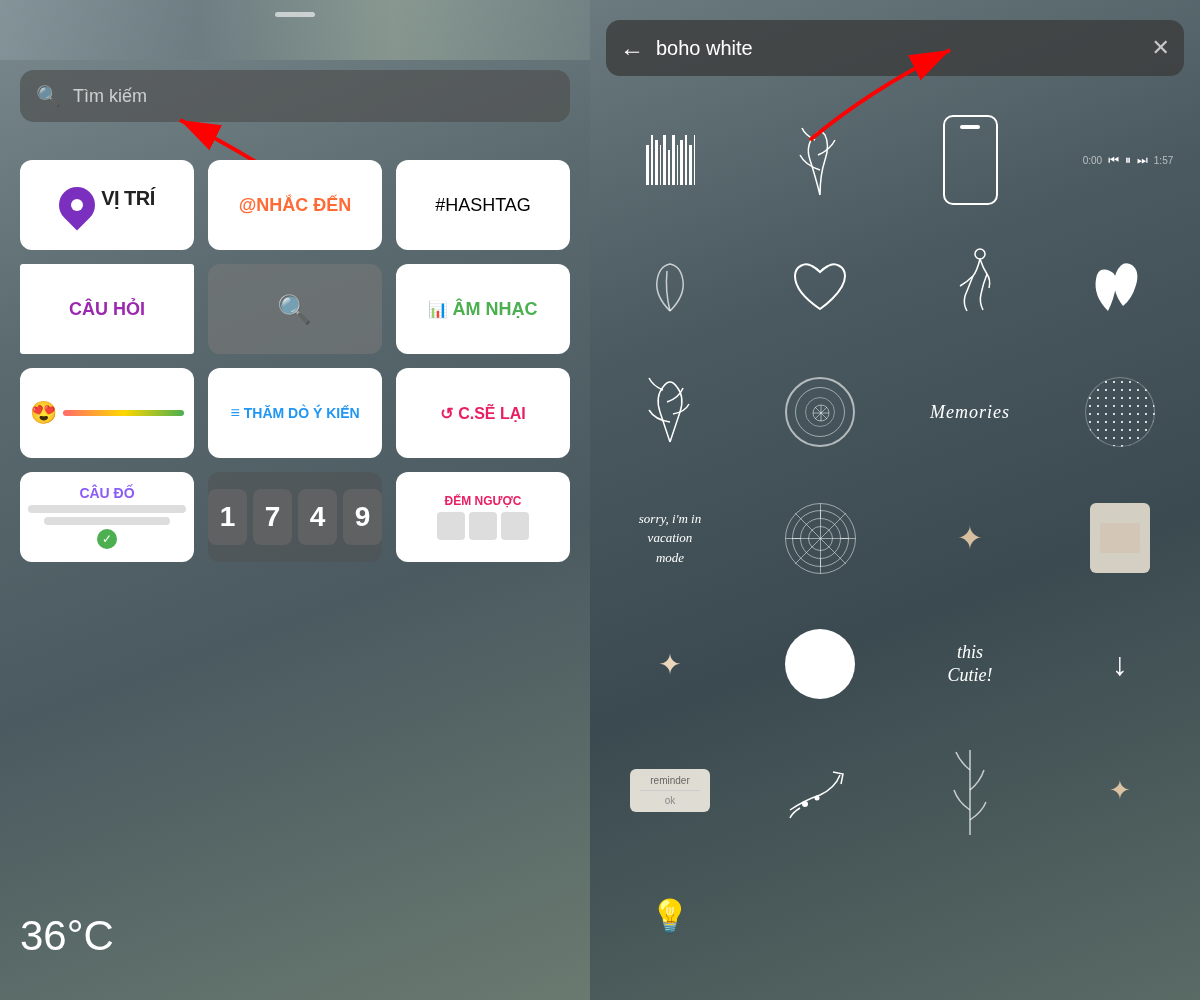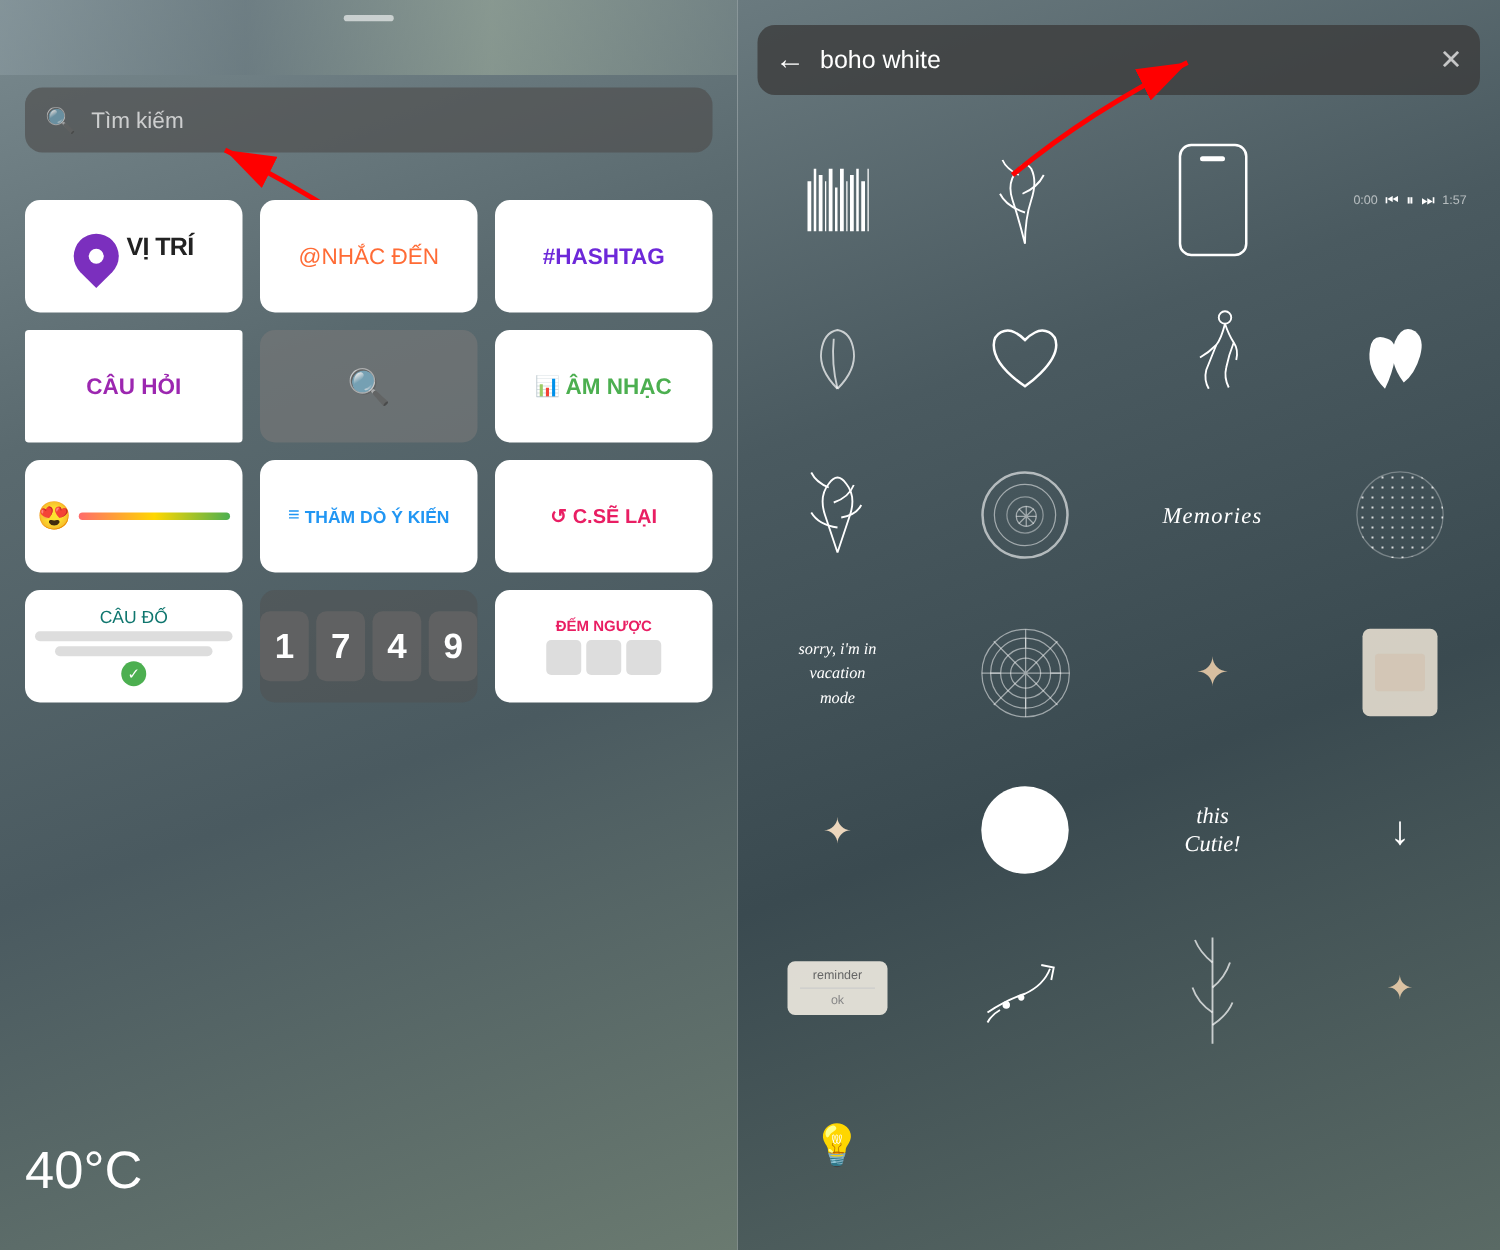--- a/index.html
+++ b/index.html
@@ -117,33 +117,33 @@
       font-size: 20px;
       color: #222;
       letter-spacing: -0.5px;
     }
 
     .sticker-mention {
       background: white;
       border-radius: 12px;
     }
     .mention-text {
+      font-weight: 700;
+      font-size: 18px;
+      color: #FF6B35;
+    }
+
+    .sticker-hashtag {
+      background: white;
+      border-radius: 12px;
+    }
+    .hashtag-text {
       font-weight: 400;
       font-size: 18px;
-      color: #FF6B35;
-    }
-
-    .sticker-hashtag {
-      background: white;
-      border-radius: 12px;
-    }
-    .hashtag-text {
-      font-weight: 700;
-      font-size: 18px;
-      color: #6d28d9;
+      color: #000000;
     }
 
     .sticker-cauhoi {
       background: white;
       border-radius: 3px;
     }
     .cauhoi-text {
       font-weight: 700;
       font-size: 18px;
       color: #9C27B0;
@@ -219,23 +219,23 @@
     }
 
     .sticker-cauDo {
       background: white;
       border-radius: 12px;
       flex-direction: column;
       padding: 8px;
       gap: 4px;
     }
     .cauDo-title {
-      font-weight: 400;
+      font-weight: 700;
       font-size: 14px;
-      color: #0f766e;
+      color: #8b5cf6;
     }
     .cauDo-bar {
       width: 100%;
       height: 8px;
       background: #ddd;
       border-radius: 4px;
     }
     .cauDo-bar2 {
       width: 80%;
       height: 8px;
@@ -600,21 +600,21 @@
       <div class="demNguoc-label">ĐẾM NGƯỢC</div>
       <div class="demNguoc-blocks">
         <div class="demNguoc-block"></div>
         <div class="demNguoc-block"></div>
         <div class="demNguoc-block"></div>
       </div>
     </div>
   </div>
 
   <div style="position:absolute;bottom:40px;left:20px;">
-    <span class="temp-sticker">40°C</span>
+    <span class="temp-sticker">36°C</span>
   </div>
 </div>
 
 <div class="right-panel">
 
   <div class="right-header">
     <span class="back-btn">←</span>
     <span class="search-input-right">boho white</span>
     <span class="clear-btn">✕</span>
   </div>

